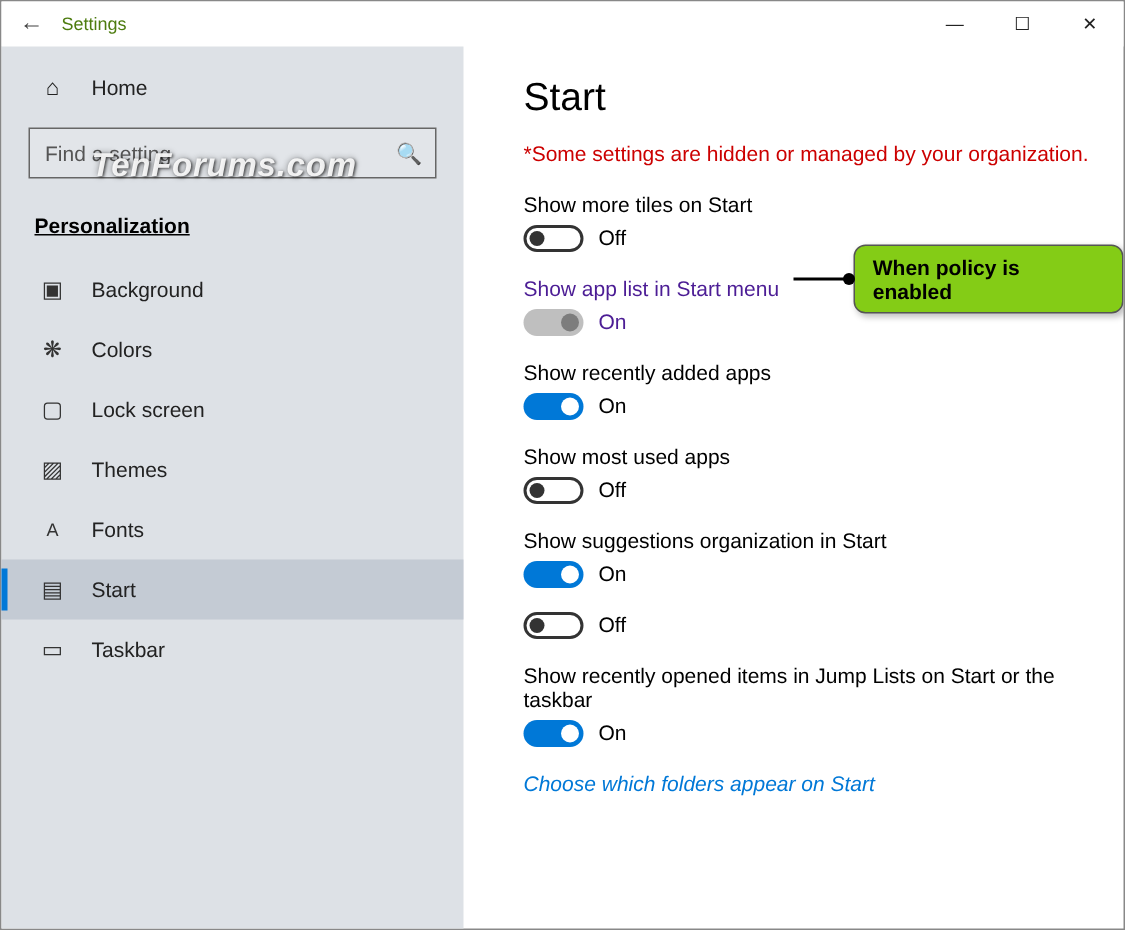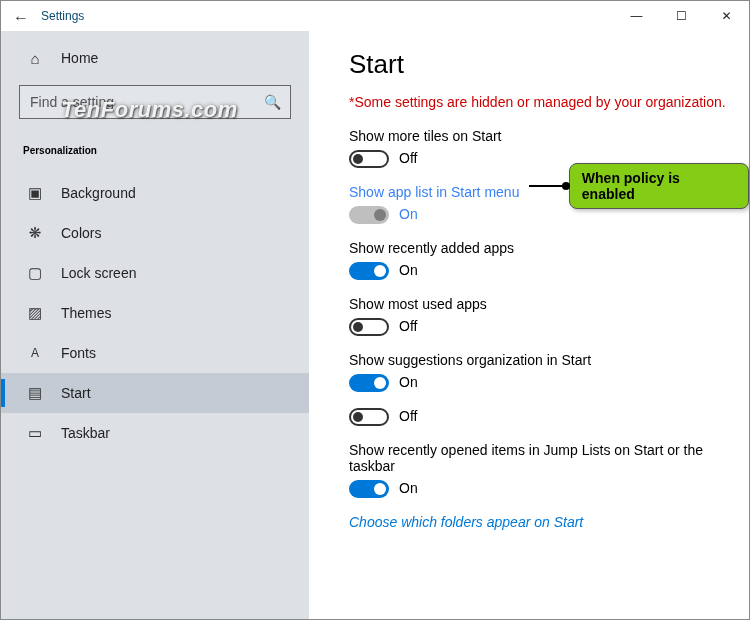--- a/index.html
+++ b/index.html
@@ -32,21 +32,21 @@
   }
   .titlebar .back {
     width: 40px;
     text-align: center;
     font-size: 16px;
     color: #444;
   }
   .titlebar .title {
     flex: 1;
     font-size: 12px;
-    color: #0c4a6e;
+    color: #4d7c0f;
   }
   .titlebar .win-controls {
     display: flex;
   }
   .titlebar .win-controls div {
     width: 45px;
     height: 30px;
     display: flex;
     align-items: center;
     justify-content: center;
@@ -112,24 +112,25 @@
     outline: none;
   }
   .search-box input::placeholder { color: #555; }
   .search-box .search-icon {
     font-size: 14px;
     color: #666;
   }
   .category-header {
     padding: 0 0 0 22px;
     font-weight: 600;
-    font-size: 10px;
+    font-size: 14px;
     height: 34px;
     display: flex;
     align-items: center;
+    text-decoration: underline;
   }
   .nav-list { padding-top: 6px; }
   .nav-item {
     display: flex;
     align-items: center;
     height: 40px;
     padding: 0 0 0 22px;
     color: #222;
     font-size: 14px;
     position: relative;
@@ -167,21 +168,21 @@
     font-size: 26px;
     margin: 0 0 14px 0;
   }
   .policy-note {
     color: #c00;
     margin: 0 0 18px 0;
   }
   .setting {
     margin: 0 0 16px 0;
   }
-  .setting.disabled { color: #3b82f6; }
+  .setting.disabled { color: #4c1d95; }
   .setting-label {
     margin-bottom: 6px;
   }
   .toggle-row {
     display: flex;
     align-items: flex-start;
     gap: 10px;
   }
   .toggle {
     width: 40px;

